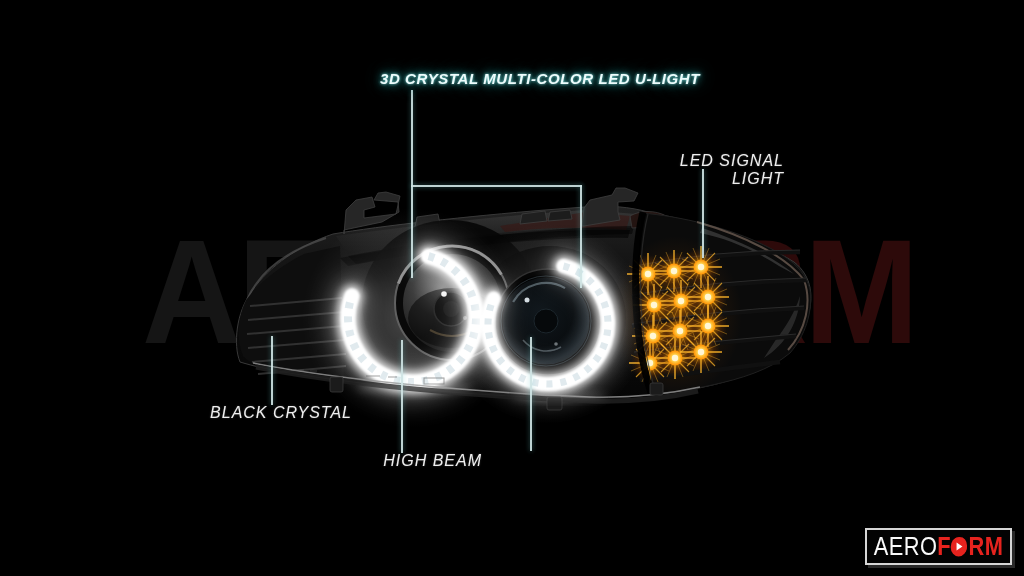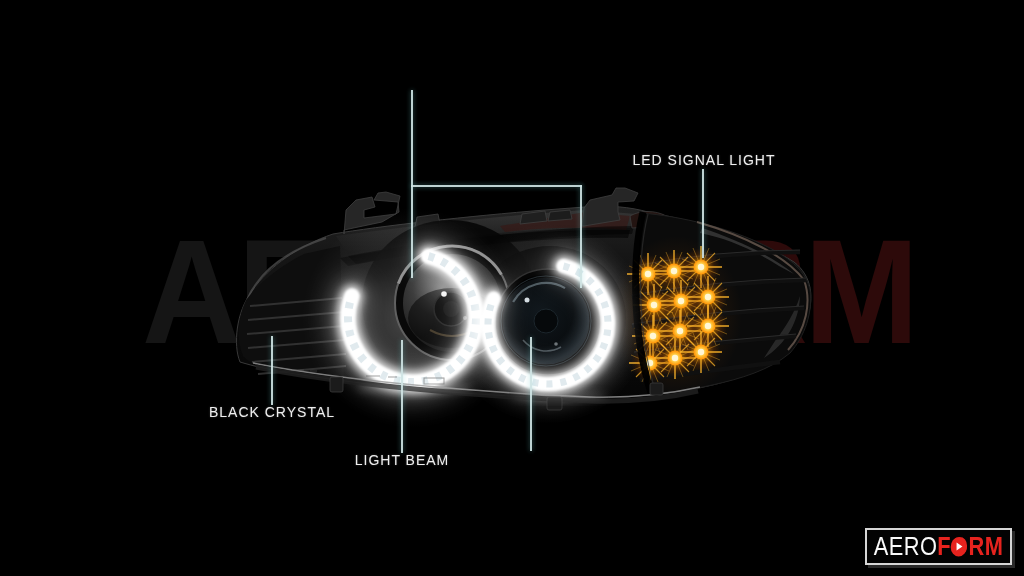--- a/index.html
+++ b/index.html
@@ -14,22 +14,22 @@
   
   .art{position:absolute;left:0;top:0;}
   
   .cl{position:absolute;background:#cfe4e4;opacity:.92;box-shadow:0 0 5px rgba(110,200,200,.55);}
   .cl.v{width:2px;}
   .cl.h{height:2px;}
   
   .headline{position:absolute;left:310px;top:70px;width:460px;text-align:center;
             font-size:15px;font-style:italic;font-weight:700;letter-spacing:.6px;color:#edfcfc;
             text-shadow:0 0 3px #7fd9d9,0 0 9px #2fa8a8,0 0 18px #1c7878;}
-  .lbl{position:absolute;width:160px;text-align:center;font-size:14px;letter-spacing:1px;
-       color:#efefef;text-shadow:0 0 2px rgba(255,255,255,.25);}
+  .lbl{position:absolute;width:160px;text-align:right;font-size:16px;letter-spacing:1px;
+       color:#efefef;text-shadow:0 0 2px rgba(255,255,255,.25);font-style:italic;}
   .lbl.two{line-height:13px;}
   .lbl-led{left:624px;top:152px;}
   .lbl-bh{left:192px;top:404px;}
   .lbl-hb{left:322px;top:452px;}
   .lbl-pl{left:458px;top:450px;}
   
   .logo{position:absolute;left:865px;top:528px;width:147px;height:37px;background:#030303;
         border:2px solid #d6d6d6;box-sizing:border-box;box-shadow:3px 3px 0 rgba(90,90,90,.45);}
   .logo-row{display:flex;align-items:center;justify-content:center;height:100%;
             transform:scaleX(.84);transform-origin:center;white-space:nowrap;}
@@ -250,23 +250,24 @@
   </svg>
 
   <div class="cl v" style="left:411px;top:90px;height:188px;"></div>
   <div class="cl h" style="left:411px;top:185px;width:171px;"></div>
   <div class="cl v" style="left:580px;top:185px;height:103px;"></div>
   <div class="cl v" style="left:702px;top:169px;height:89px;"></div>
   <div class="cl v" style="left:271px;top:336px;height:69px;"></div>
   <div class="cl v" style="left:401px;top:340px;height:113px;"></div>
   <div class="cl v" style="left:530px;top:337px;height:114px;"></div>
 
+  <div class="headline">3D CRYSTAL MULTI-COLOR LED U-LIGHT</div>
   <div class="lbl lbl-led">LED SIGNAL LIGHT</div>
   <div class="lbl lbl-bh">BLACK CRYSTAL</div>
-  <div class="lbl lbl-hb">LIGHT BEAM</div>
+  <div class="lbl lbl-hb">HIGH BEAM</div>
 
   <div class="logo">
     <div class="logo-row">
       <span class="logo-aero">AERO</span>
         <span class="logo-form"><span>FORM</span><span class="play"></span></span>
     </div>
   </div>
 
 </div>
 

